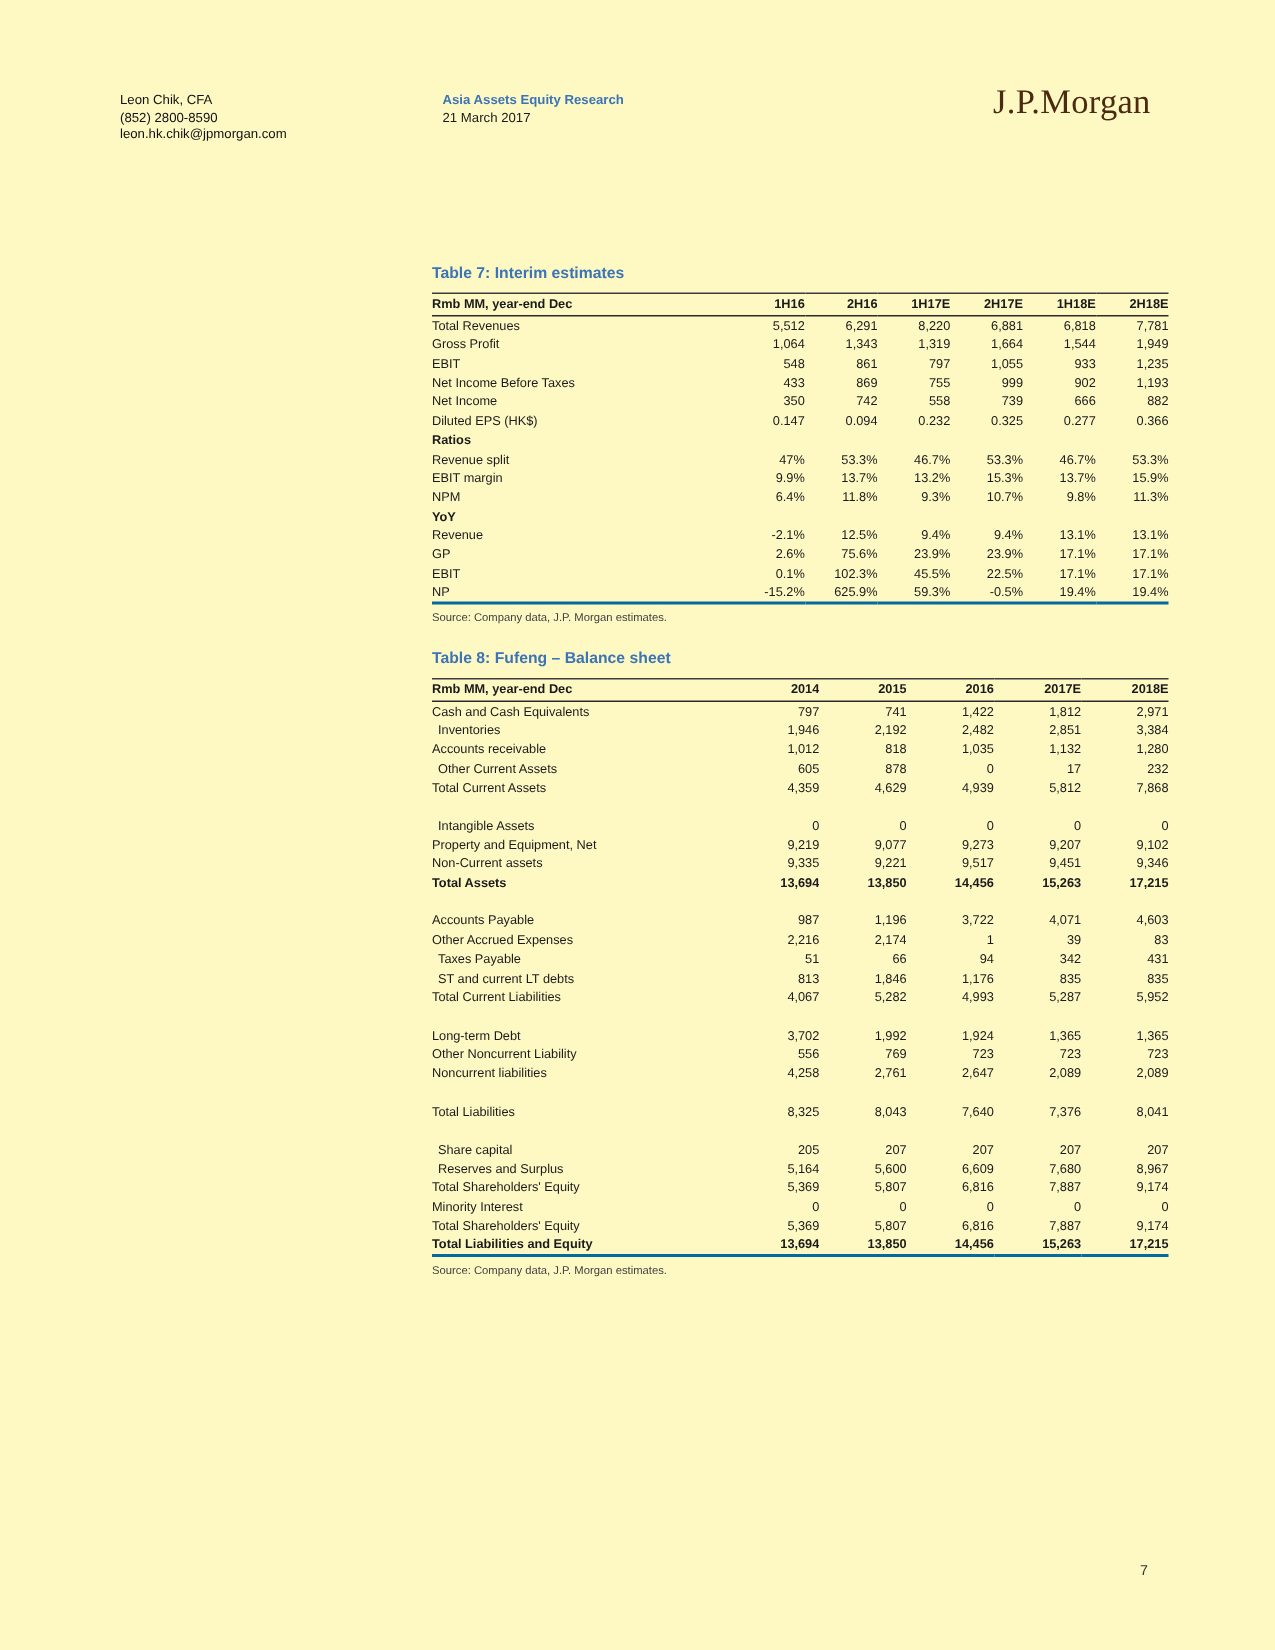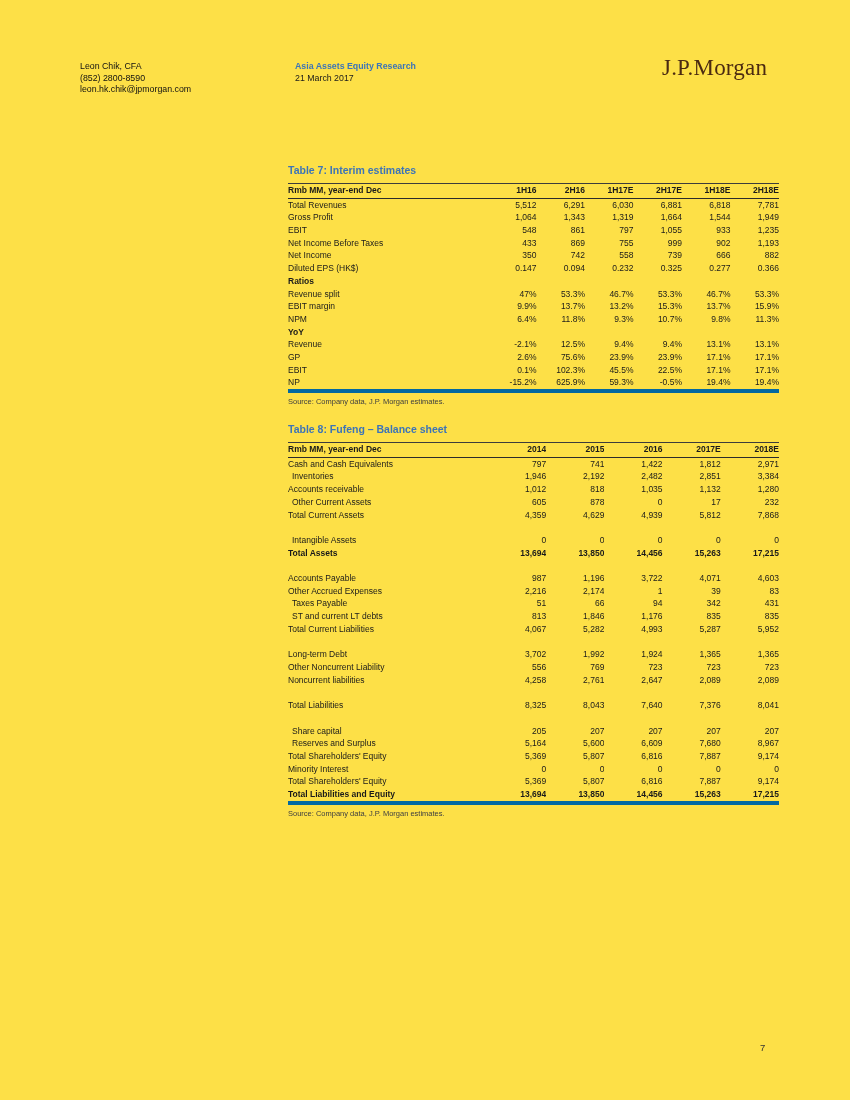--- a/index.html
+++ b/index.html
@@ -2,21 +2,21 @@
 <html><head>
 <meta charset="utf-8">
 <style>
   * { margin: 0; padding: 0; box-sizing: border-box; }
   html, body { background: #e8e8e8; }
   body { font-family: "Liberation Sans", "DejaVu Sans", sans-serif; }
   .page {
     position: relative;
     width: 850px;
     height: 1100px;
-    background: #fde047;
+    background: #fef9c3;
     margin: 0 auto;
     overflow: hidden;
     color: #1a1a1a;
   }
 
   
   .header-left {
     position: absolute; left: 80px; top: 61px;
     font-size: 8.8px; line-height: 11.6px; color: #111;
   }
@@ -26,38 +26,38 @@
   }
   .division { color: #3c74b8; font-weight: bold; }
   .logo {
     position: absolute; left: 662px; top: 55px; width: 110px;
     font-family: "Liberation Serif", "DejaVu Serif", serif;
     font-size: 23px; color: #4b2a11; letter-spacing: 0.2px;
     text-align: left; white-space: nowrap;
   }
 
   
-  .content { position: absolute; left: 288px; top: 164px; width: 491px; }
+  .content { position: absolute; left: 288px; top: 176px; width: 491px; }
   .tbl-title {
     color: #3c74b8; font-weight: bold; font-size: 10.5px;
     margin: 0 0 7px 0;
   }
   table { width: 100%; border-collapse: collapse; table-layout: fixed; }
   th, td {
     font-size: 8.5px; line-height: 12.7px; padding: 0;
     white-space: nowrap; overflow: hidden; color: #1a1a1a;
   }
   thead th {
     border-top: 1.5px solid #3c3c3c;
     border-bottom: 1.6px solid #2b2b2b;
     line-height: 13.6px; font-weight: bold; margin-top: 16px;
   }
   .col-label, .cell-label { text-align: left; }
   .col-num, .cell-num { text-align: right; }
-  tbody tr:last-child td { border-bottom: 4px solid #0369a1; }
+  tbody tr:last-child td { border-bottom: 2px solid #0369a1; }
   .cell-label.indent { padding-left: 4px; }
   .cell-label.section { font-weight: bold; }
   .row-bold td { font-weight: bold; }
   .source {
     font-size: 7.5px; color: #404040; margin-top: 4px;
   }
   #table8-section { margin-top: 17px; }
 
   .page-number {
     position: absolute; left: 760px; top: 1042px;
@@ -96,21 +96,21 @@
               <th class="col-num" style="width: 48.5px;">2H17E</th>
               <th class="col-num" style="width: 48.5px;">1H18E</th>
               <th class="col-num" style="width: 48.5px;">2H18E</th>
             </tr>
           </thead>
           <tbody>
             <tr>
               <td class="cell-label">Total Revenues</td>
               <td class="cell-num">5,512</td>
               <td class="cell-num">6,291</td>
-              <td class="cell-num">6,030</td>
+              <td class="cell-num">8,220</td>
               <td class="cell-num">6,881</td>
               <td class="cell-num">6,818</td>
               <td class="cell-num">7,781</td>
             </tr>
             <tr>
               <td class="cell-label">Gross Profit</td>
               <td class="cell-num">1,064</td>
               <td class="cell-num">1,343</td>
               <td class="cell-num">1,319</td>
               <td class="cell-num">1,664</td>
@@ -297,20 +297,36 @@
               <td colspan="6">&nbsp;</td>
             </tr>
             <tr>
               <td class="cell-label indent">Intangible Assets</td>
               <td class="cell-num">0</td>
               <td class="cell-num">0</td>
               <td class="cell-num">0</td>
               <td class="cell-num">0</td>
               <td class="cell-num">0</td>
             </tr>
+            <tr>
+              <td class="cell-label">Property and Equipment, Net</td>
+              <td class="cell-num">9,219</td>
+              <td class="cell-num">9,077</td>
+              <td class="cell-num">9,273</td>
+              <td class="cell-num">9,207</td>
+              <td class="cell-num">9,102</td>
+            </tr>
+            <tr>
+              <td class="cell-label">Non-Current assets</td>
+              <td class="cell-num">9,335</td>
+              <td class="cell-num">9,221</td>
+              <td class="cell-num">9,517</td>
+              <td class="cell-num">9,451</td>
+              <td class="cell-num">9,346</td>
+            </tr>
             <tr class="row-bold">
               <td class="cell-label">Total Assets</td>
               <td class="cell-num">13,694</td>
               <td class="cell-num">13,850</td>
               <td class="cell-num">14,456</td>
               <td class="cell-num">15,263</td>
               <td class="cell-num">17,215</td>
             </tr>
             <tr>
               <td colspan="6">&nbsp;</td>

